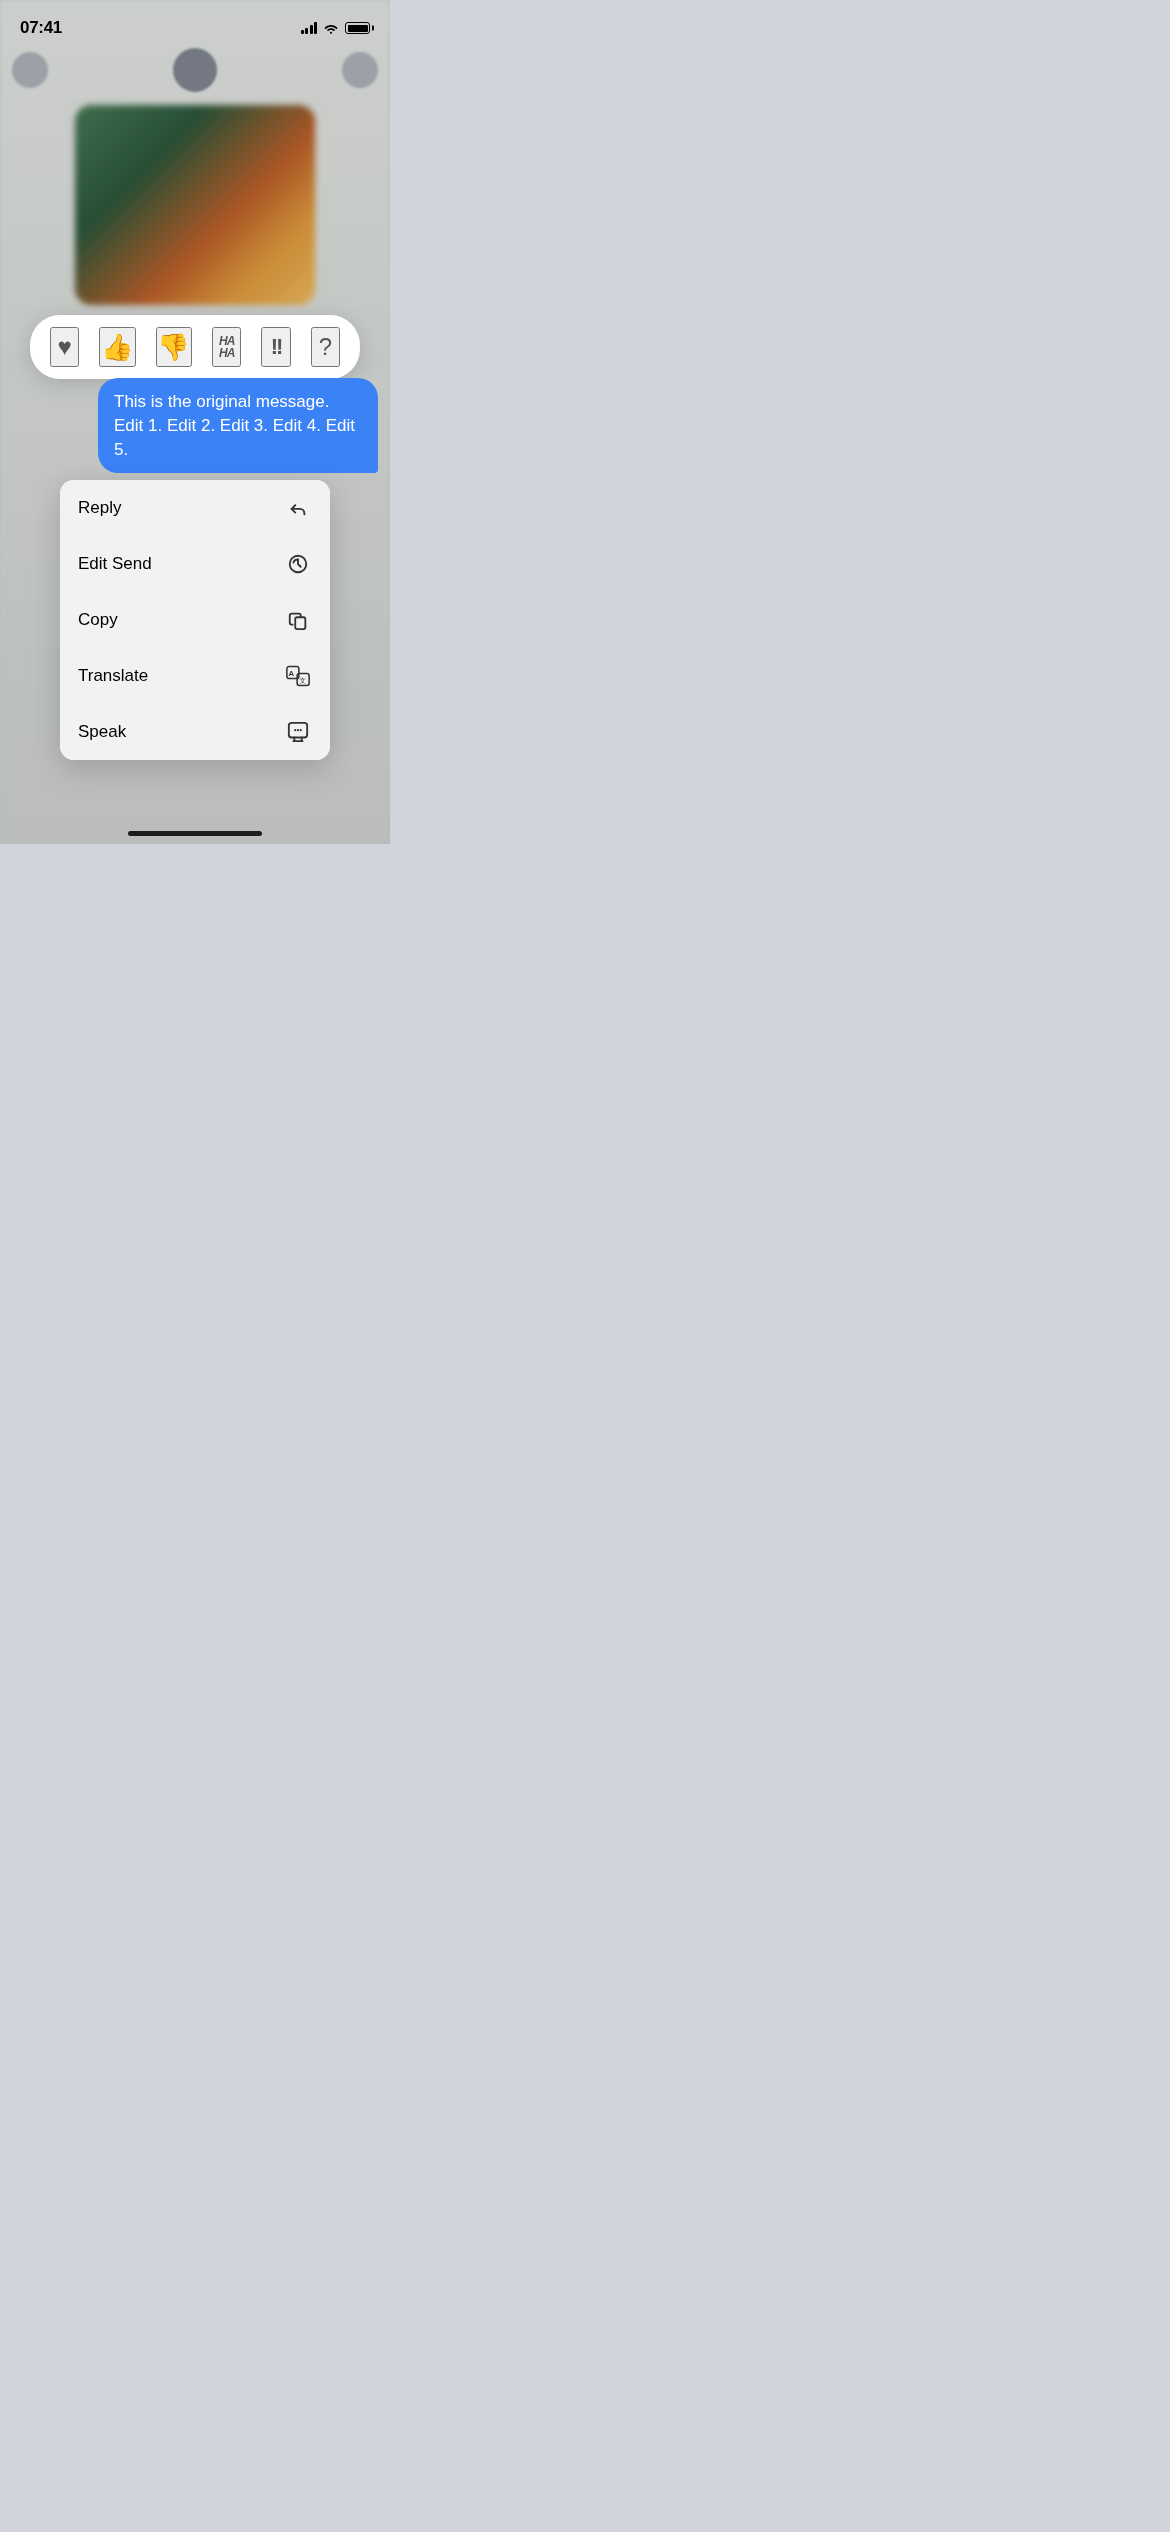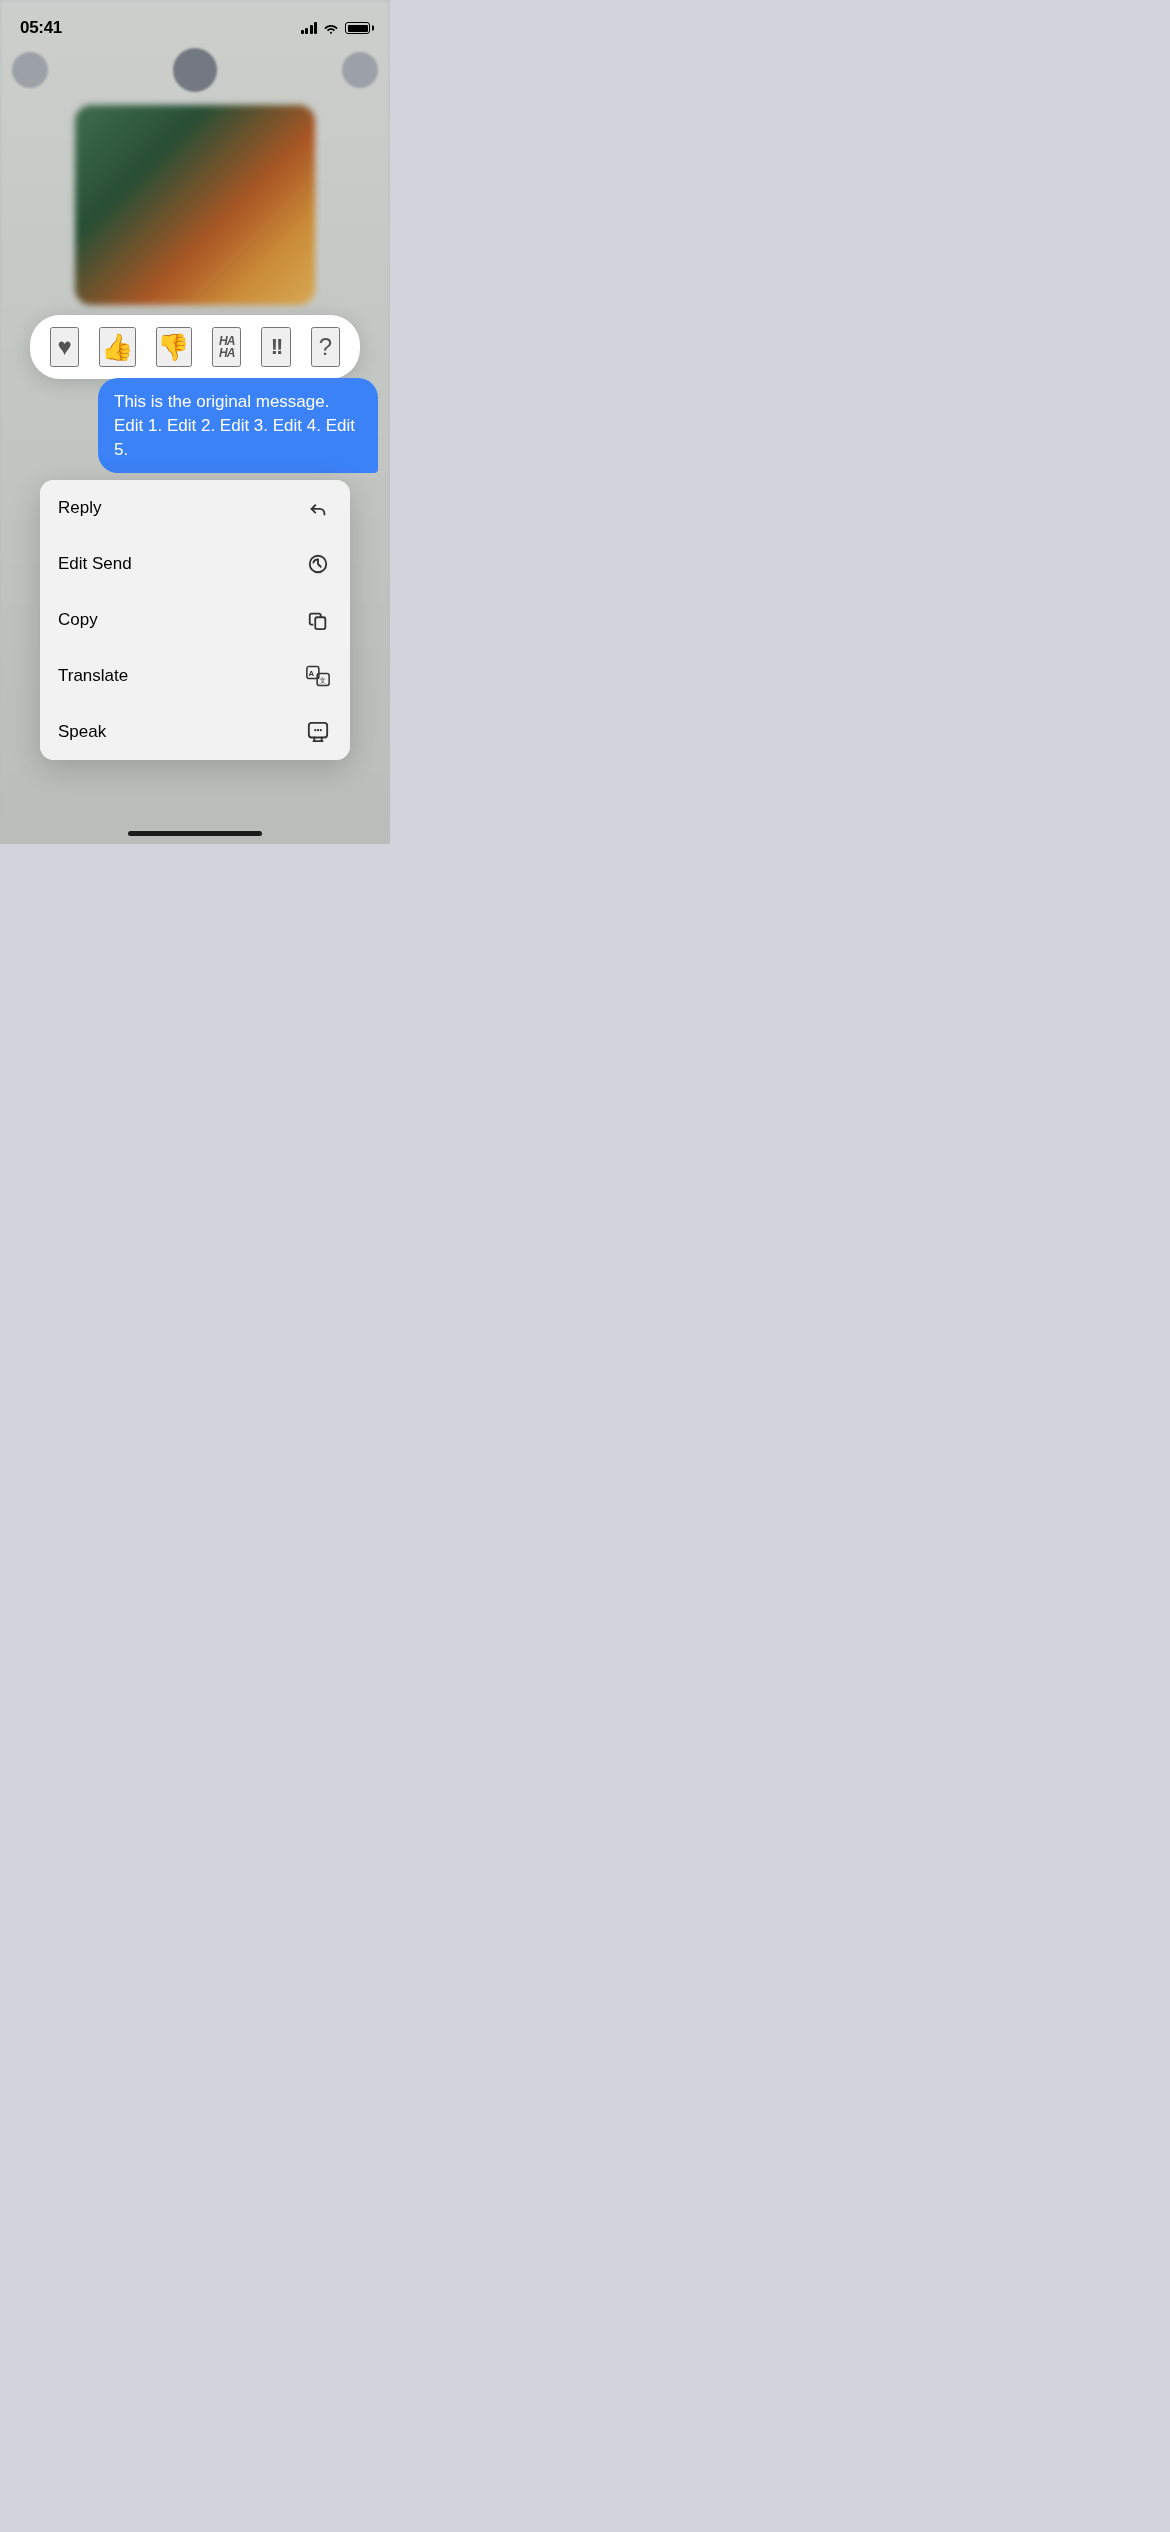--- a/index.html
+++ b/index.html
@@ -244,21 +244,21 @@
       line-height: 1.4;
       z-index: 10;
     }
 
     
     .context-menu {
       position: absolute;
       top: 480px;
       left: 50%;
       transform: translateX(-50%);
-      width: 310px;
+      width: 270px;
       background: #f2f2f2;
       border-radius: 14px;
       overflow: hidden;
       z-index: 20;
       box-shadow: 0 8px 30px rgba(0,0,0,0.18);
     }
 
     .menu-item {
       display: flex;
       align-items: center;
@@ -315,21 +315,21 @@
 <div class="bg-content"></div>
 <div class="overlay"></div>
 
 <div class="bg-avatar-left"></div>
 <div class="bg-avatar-center"></div>
 <div class="bg-avatar-right"></div>
 
 <div class="bg-photo"></div>
 
 <div class="status-bar">
-  <span class="status-time">05:41</span>
+  <span class="status-time">07:41</span>
   <div class="status-icons">
     <div class="signal-bars">
       <span></span>
         <span></span>
         <span></span>
         <span></span>
     </div>
     <svg width="16" height="12" viewBox="0 0 24 18" fill="none" xmlns="http://www.w3.org/2000/svg">
       <path d="M12 14.5c-.8 0-1.5.7-1.5 1.5s.7 1.5 1.5 1.5 1.5-.7 1.5-1.5-.7-1.5-1.5-1.5z" fill="#000"></path>
       <path d="M12 9.5C9.6 9.5 7.4 10.5 5.9 12.1l1.8 1.8C8.8 12.7 10.3 12 12 12s3.2.7 4.3 1.9l1.8-1.8C16.6 10.5 14.4 9.5 12 9.5z" fill="#000"></path>

